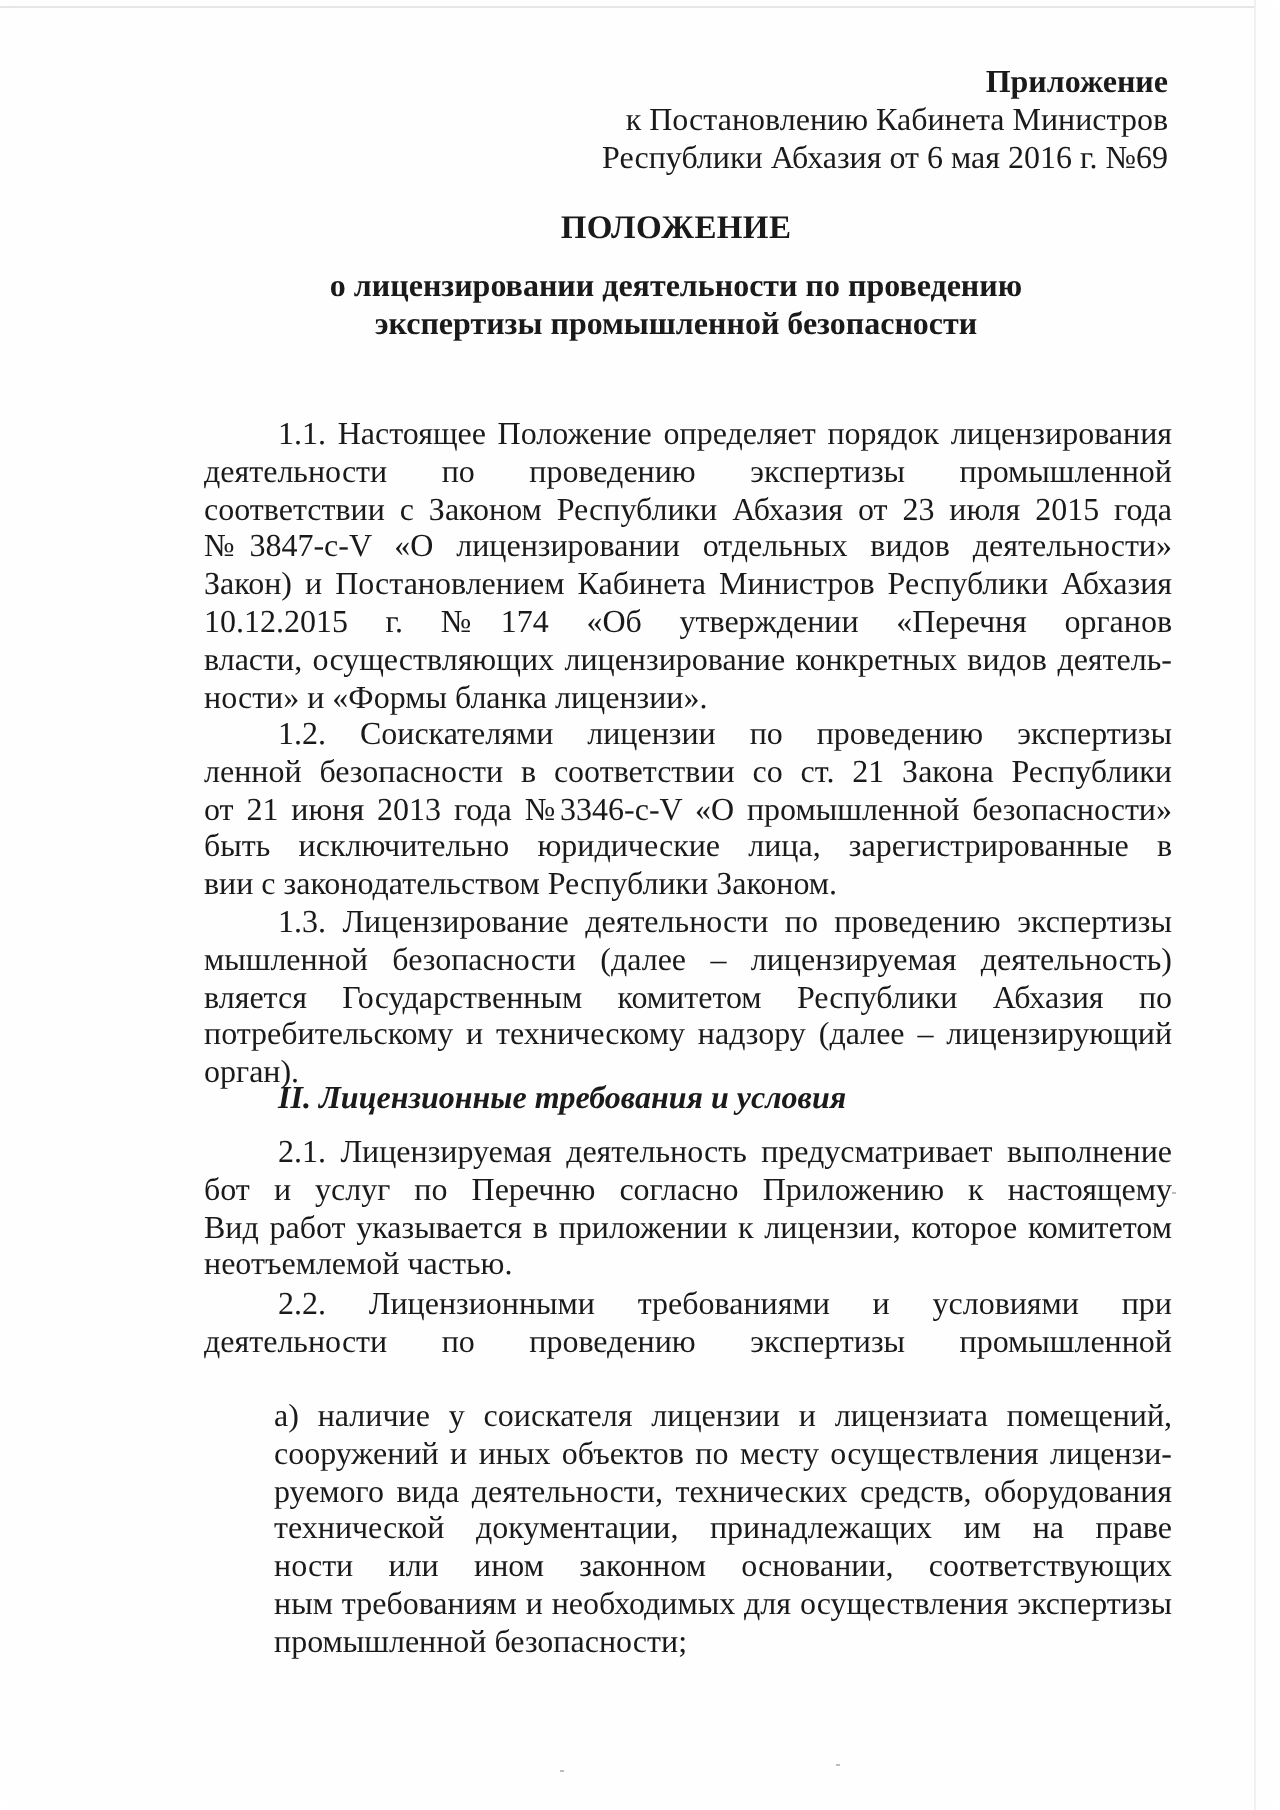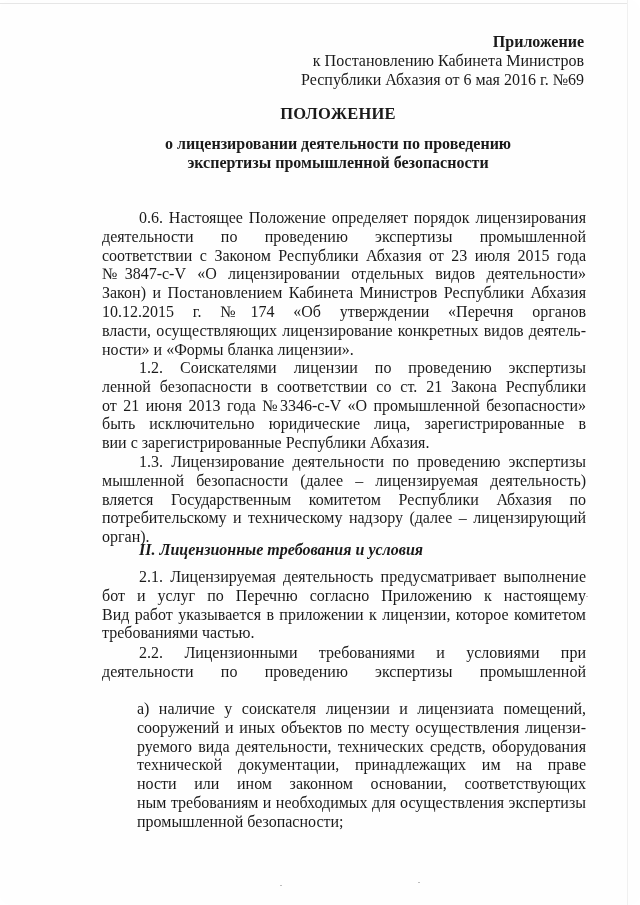--- a/index.html
+++ b/index.html
@@ -119,51 +119,51 @@
   </div>
 
   <div class="doc-title">ПОЛОЖЕНИЕ</div>
   <div class="doc-subtitle">
     <div>о лицензировании деятельности по проведению</div>
     <div>экспертизы промышленной безопасности</div>
   </div>
 
 
   <div class="para" style="top:209px;">
-      <span class="line j first">0.6. Настоящее Положение определяет порядок лицензирования</span>
+      <span class="line j first">1.1. Настоящее Положение определяет порядок лицензирования</span>
       <span class="line j">деятельности по проведению экспертизы промышленной безопасности в</span>
       <span class="line j">соответствии с Законом Республики Абхазия от 23 июля 2015 года</span>
       <span class="line j">№3847-с-V «О лицензировании отдельных видов деятельности» (далее –</span>
       <span class="line j">Закон) и Постановлением Кабинета Министров Республики Абхазия от</span>
       <span class="line j">10.12.2015 г. №174 «Об утверждении «Перечня органов исполнительной</span>
       <span class="line j">власти, осуществляющих лицензирование конкретных видов деятель-</span>
       <span class="line">ности» и «Формы бланка лицензии».</span>
     </div>
   <div class="para" style="top:359px;">
       <span class="line j first">1.2. Соискателями лицензии по проведению экспертизы промыш-</span>
       <span class="line j">ленной безопасности в соответствии со ст. 21 Закона Республики Абхазия</span>
       <span class="line j">от 21 июня 2013 года №3346-с-V «О промышленной безопасности» могут</span>
       <span class="line j">быть исключительно юридические лица, зарегистрированные в соответст-</span>
-      <span class="line">вии с зарегистрированные Республики Абхазия.</span>
+      <span class="line">вии с законодательством Республики Законом.</span>
     </div>
   <div class="para" style="top:453px;">
       <span class="line j first">1.3. Лицензирование деятельности по проведению экспертизы про-</span>
       <span class="line j">мышленной безопасности (далее – лицензируемая деятельность) осущест-</span>
       <span class="line j">вляется Государственным комитетом Республики Абхазия по стандартам,</span>
       <span class="line j">потребительскому и техническому надзору (далее – лицензирующий</span>
       <span class="line">орган).</span>
     </div>
 
   <div class="section-heading" style="top:540px;font-style:italic;">II. Лицензионные требования и условия</div>
 
   <div class="para" style="top:568px;">
       <span class="line j first">2.1. Лицензируемая деятельность предусматривает выполнение ра-</span>
       <span class="line j">бот и услуг по Перечню согласно Приложению к настоящему Положению.</span>
       <span class="line j">Вид работ указывается в приложении к лицензии, которое комитетом ее</span>
-      <span class="line">требованиями частью.</span>
+      <span class="line">неотъемлемой частью.</span>
     </div>
   <div class="para" style="top:644px;">
       <span class="line j first">2.2. Лицензионными требованиями и условиями при осуществлении</span>
       <span class="line j">деятельности по проведению экспертизы промышленной безопасности</span>
     </div>
   <div class="para sub" style="top:700px;">
       <span class="line j first">а) наличие у соискателя лицензии и лицензиата помещений, зданий,</span>
       <span class="line j">сооружений и иных объектов по месту осуществления лицензи-</span>
       <span class="line j">руемого вида деятельности, технических средств, оборудования и</span>
       <span class="line j">технической документации, принадлежащих им на праве собствен-</span>

